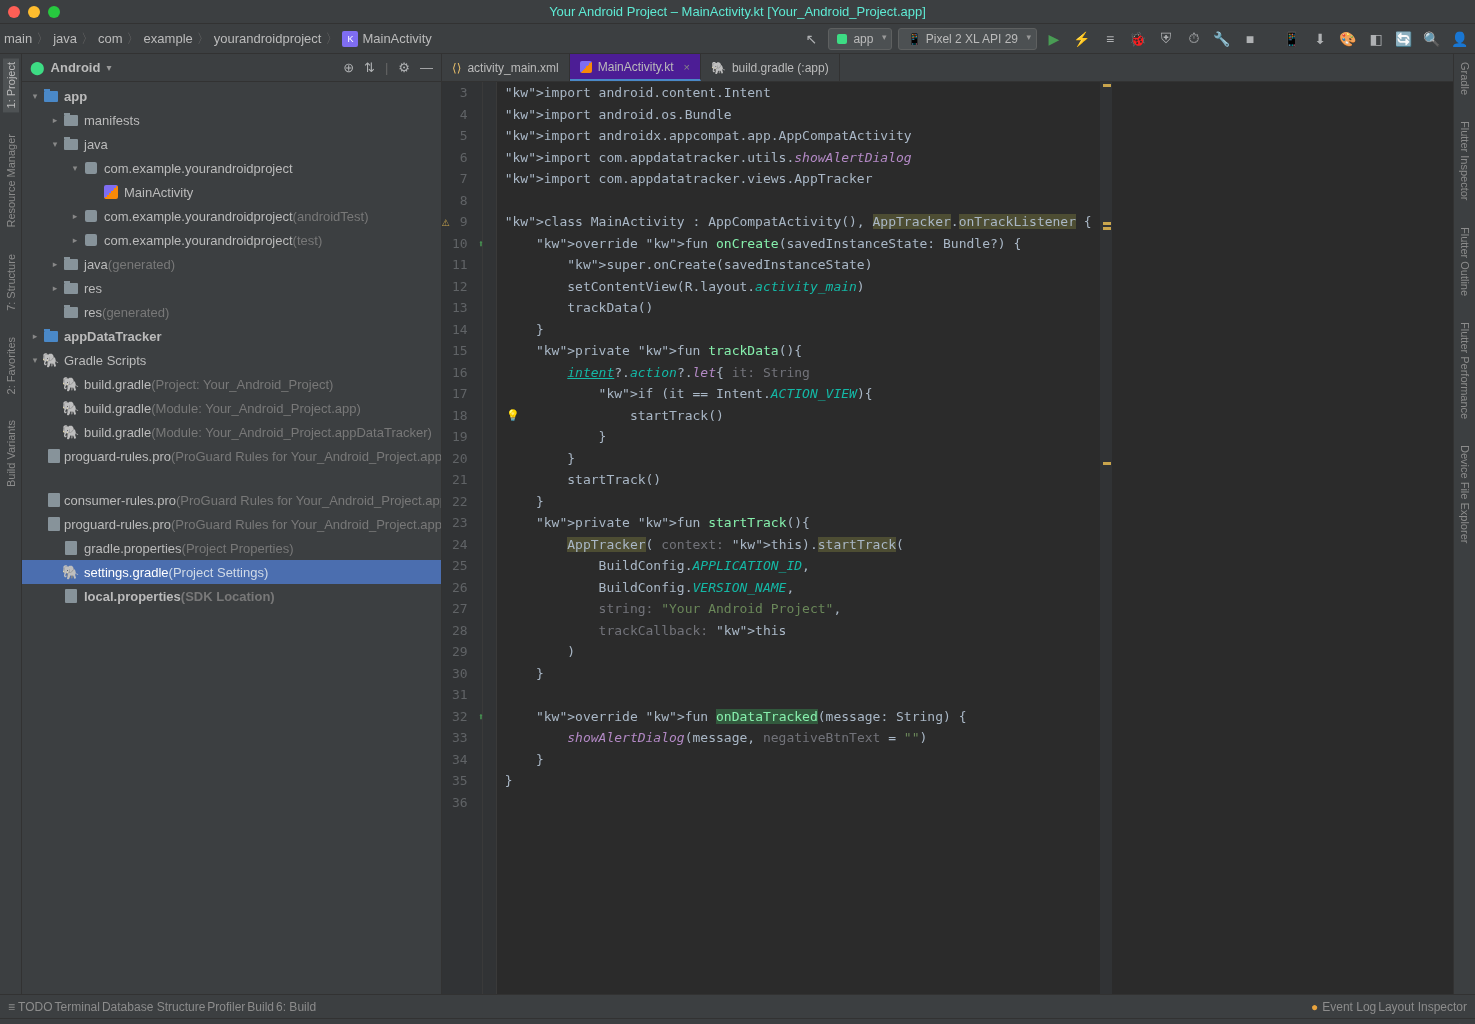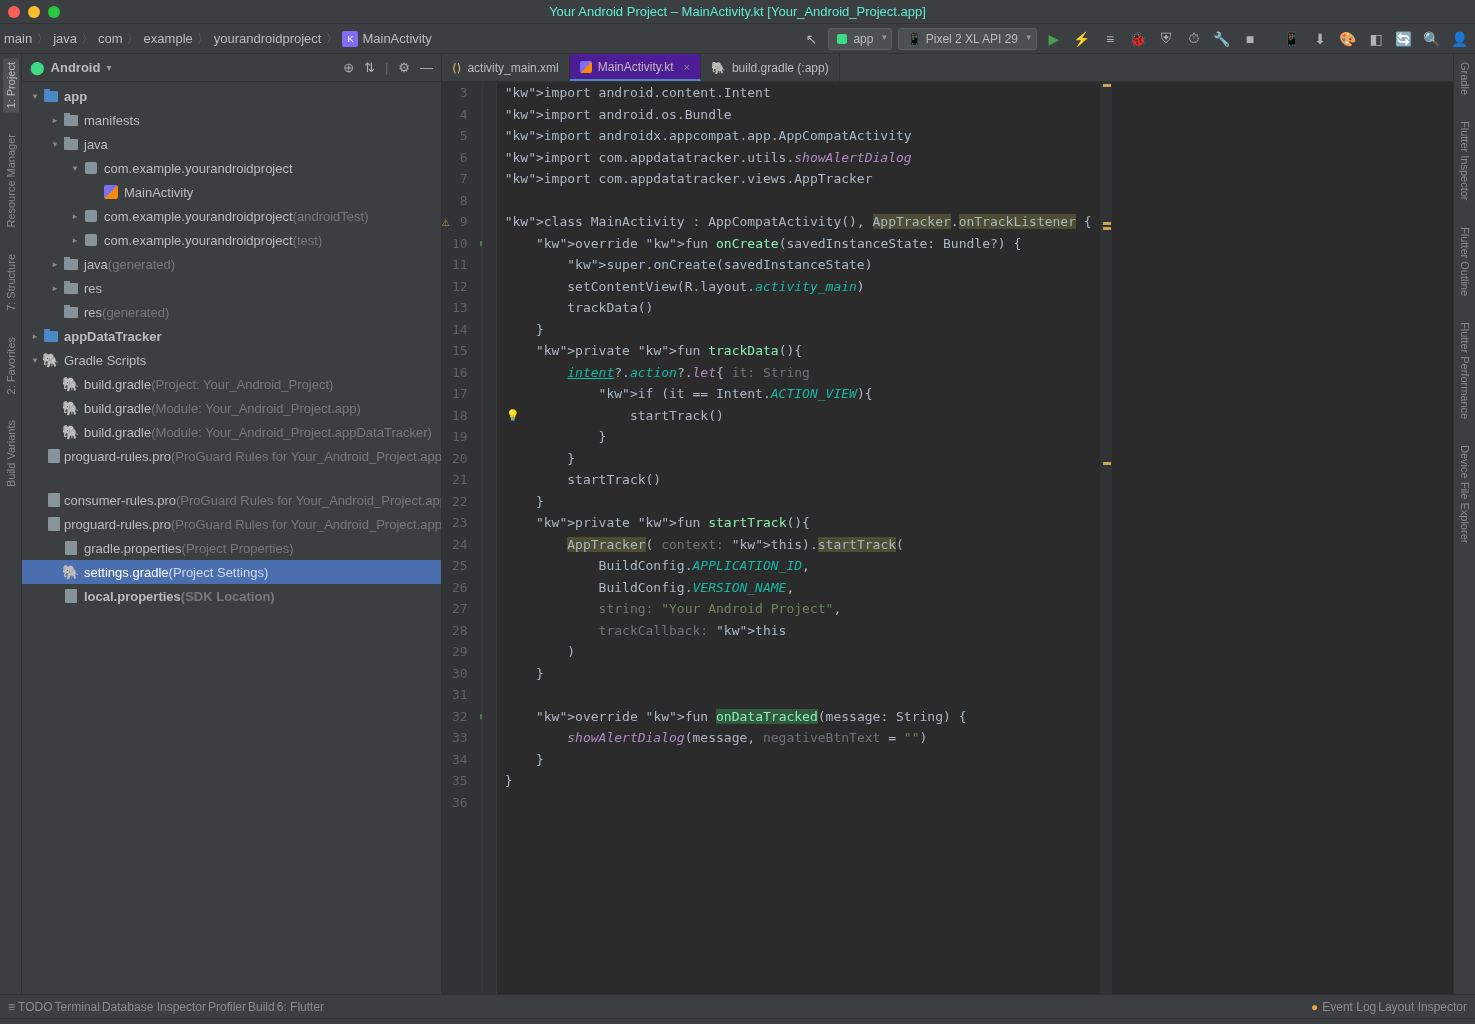--- a/index.html
+++ b/index.html
@@ -656,24 +656,24 @@
       <div class="rail-item">Flutter Inspector</div>
       <div class="rail-item">Flutter Outline</div>
       <div class="rail-item">Flutter Performance</div>
       <div class="rail-item">Device File Explorer</div>
     </div>
 </div>
 
 <div class="bottom-toolbar" id="bottom-bar">
     <span class="bt-item">≡ TODO</span>
     <span class="bt-item">Terminal</span>
-    <span class="bt-item">Database Inspector</span>
+    <span class="bt-item">Database Structure</span>
     <span class="bt-item">Profiler</span>
     <span class="bt-item">Build</span>
-    <span class="bt-item">6: Flutter</span>
+    <span class="bt-item">6: Build</span>
     <span class="spacer"></span>
     <span class="bt-item"><span style="color:#e8a33d">●</span> Event Log</span>
     <span class="bt-item">Layout Inspector</span>
   </div>
 
 <div class="status-bar">
   <span>▢</span>
   <span class="msg">Android Studio is using the following JDK location when running Gradle: // /Applications/Android Studio.app/Contents/jre/jdk/Co... (yesterday 10:29)</span>
   <span>18:29</span>
   <span>LF</span>

